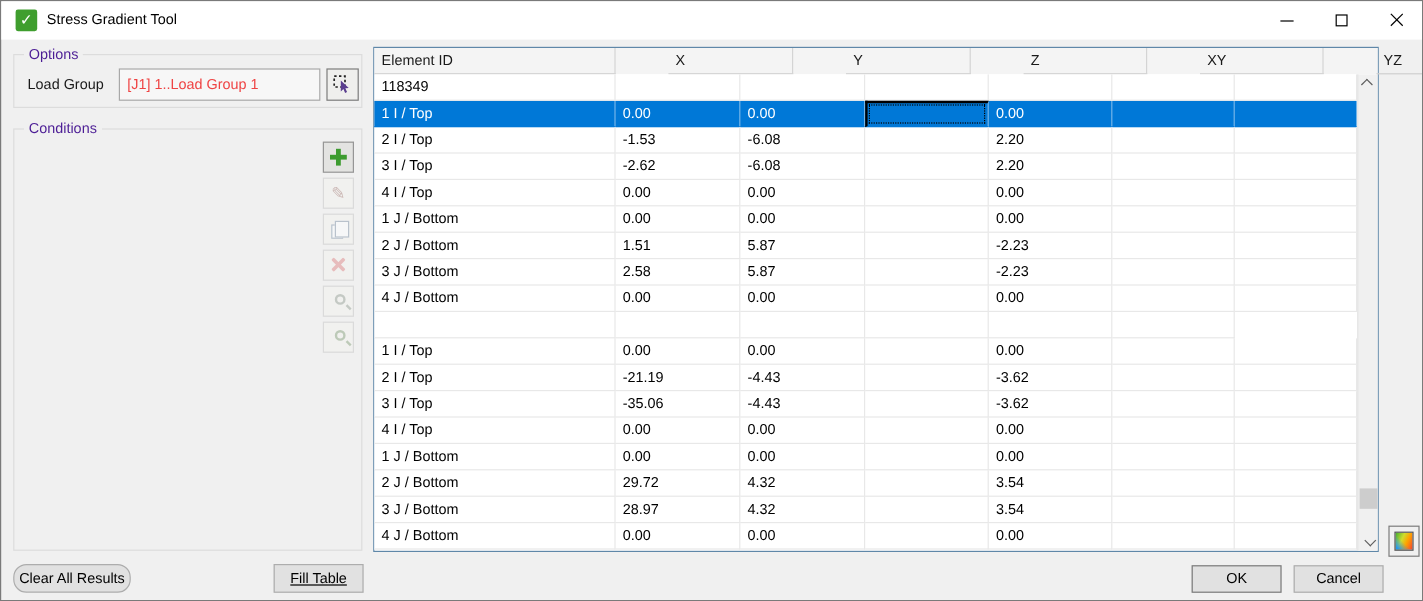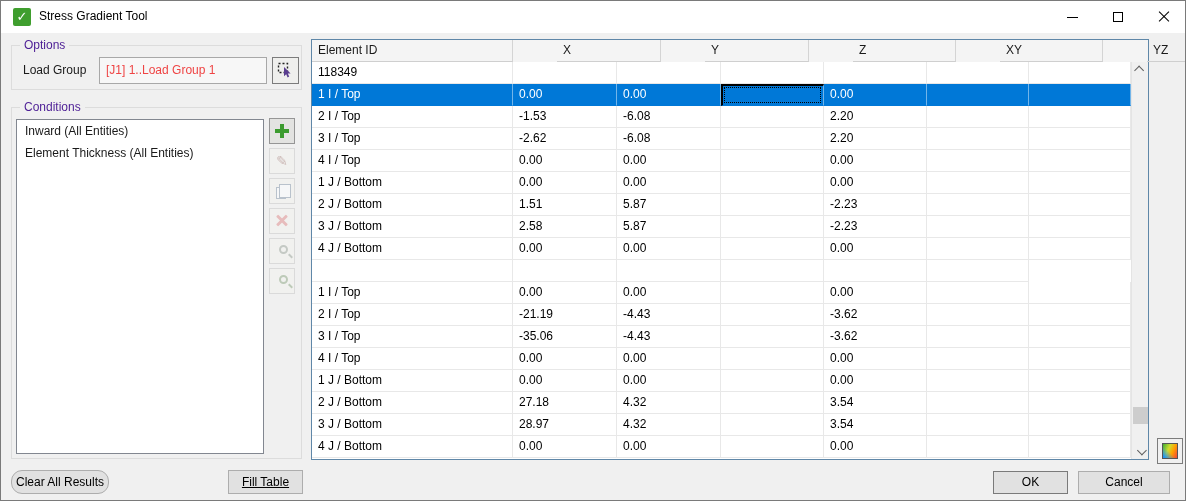--- a/index.html
+++ b/index.html
@@ -67,21 +67,21 @@
   .chev { width:7px; height:7px; border-left:1px solid #5e5e5e; border-bottom:1px solid #5e5e5e; }
   .chev.up { transform:rotate(135deg) translate(1px,1px); }
   .chev.down { transform:rotate(-45deg) translate(1px,1px); }
   .sb-thumb { position:absolute; left:1px; top:345px; width:15px; height:17px; background:#cdcdcd; }
 
   
   .btn { position:absolute; background:#e1e1e1; border:1px solid #adadad; text-align:center; color:#000; font-size:12px; }
   .btn-clear { left:10px; top:469px; width:98px; height:24px; line-height:22px;border-radius:11px; }
   .btn-fill { left:227px; top:469px; width:75px; height:24px; line-height:22px;text-decoration:underline; }
   .btn-ok { left:992px; top:470px; width:75px; height:23px; line-height:21px; border-color:#7a7a7a; }
-  .btn-cancel { left:1077px; top:470px; width:92px; height:23px; line-height:21px; }
+  .btn-cancel { left:1077px; top:470px; width:75px; height:23px; line-height:21px; }
   .btn-gradient { left:1156px; top:437px; width:26px; height:26px; background:#f0f0f0; border:1px solid #7c7c7c; display:flex; align-items:center; justify-content:center; position:absolute; }
   .gradient-glyph { width:16px; height:16px; border:1px solid #555;
      background: linear-gradient(225deg, rgba(33,150,243,0) 55%, #2196f3 92%),
                  linear-gradient(115deg, #3fae32 0%, #cfdd2e 38%, #ffa000 65%, #f44336 100%); }
 </style>
 </head>
 <body>
 
 <div class="window">
 
@@ -107,24 +107,20 @@
   <div class="picker-btn">
     <svg width="17" height="17">
       <rect x="1.5" y="1.5" width="9" height="9" fill="none" stroke="#222" stroke-width="1.4" stroke-dasharray="2 2"></rect>
       <path d="M7 5 L7 14.2 L9.2 12.2 L10.6 15.4 L12.2 14.6 L10.8 11.6 L13.6 11.4 Z" fill="#5a3e8f"></path>
     </svg>
   </div>
 
   <div class="groupbox gb-conditions">
     <span class="group-label">Conditions</span>
   </div>
-  <div class="listbox">
-      <div class="list-item">Inward (All Entities)</div>
-      <div class="list-item">Element Thickness (All Entities)</div>
-    </div>
 
   <div class="tool-btn enabled" style="top:117px">
       <span class="plus-glyph"></span>
     </div>
   <div class="tool-btn" style="top:147px">
       <span class="pencil-glyph">✎</span>
     </div>
   <div class="tool-btn" style="top:177px">
       <span class="copy-glyph"></span>
     </div>
@@ -278,21 +274,21 @@
           <div class="cell">1 J / Bottom</div>
           <div class="cell">0.00</div>
           <div class="cell">0.00</div>
           <div class="cell"></div>
           <div class="cell">0.00</div>
           <div class="cell"></div>
           <div class="cell"></div>
         </div>
         <div class="trow">
           <div class="cell">2 J / Bottom</div>
-          <div class="cell">27.18</div>
+          <div class="cell">29.72</div>
           <div class="cell">4.32</div>
           <div class="cell"></div>
           <div class="cell">3.54</div>
           <div class="cell"></div>
           <div class="cell"></div>
         </div>
         <div class="trow">
           <div class="cell">3 J / Bottom</div>
           <div class="cell">28.97</div>
           <div class="cell">4.32</div>

